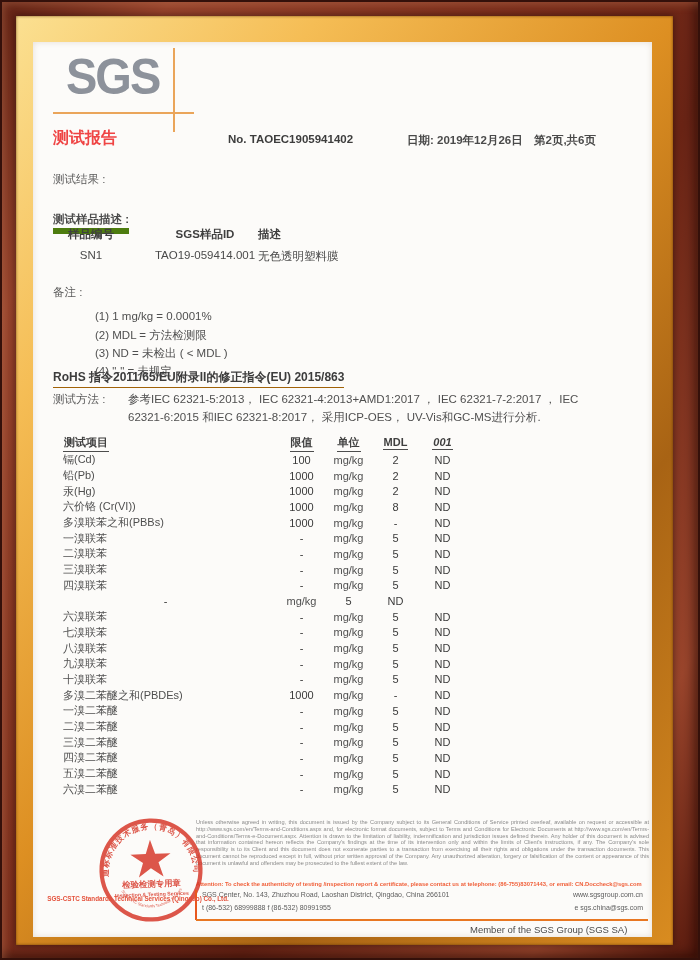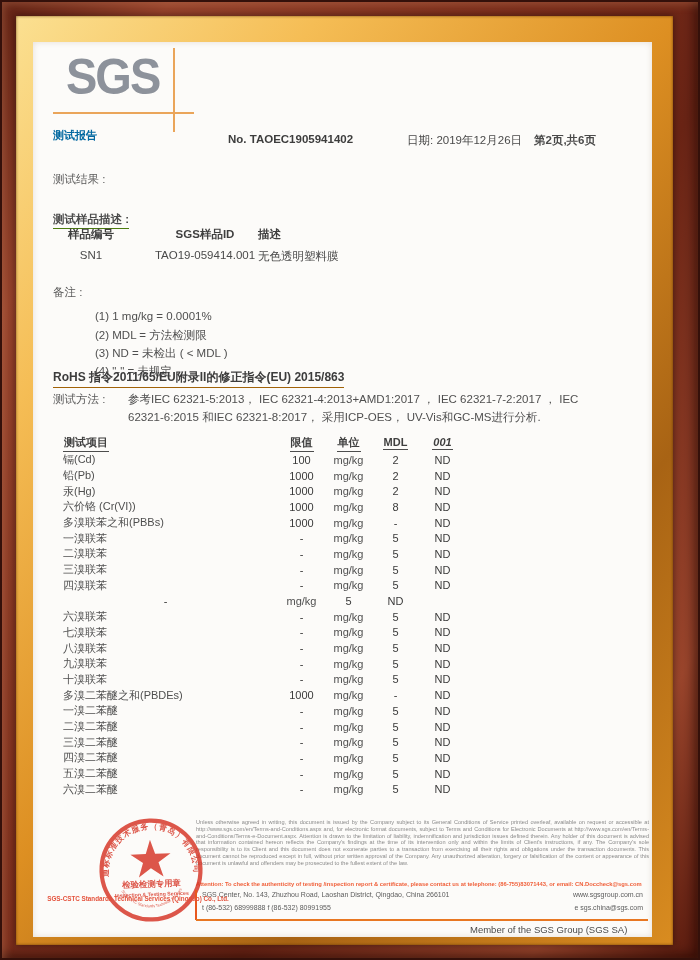--- a/index.html
+++ b/index.html
@@ -19,29 +19,29 @@
     background:#fcfbf9; overflow:hidden; box-shadow: inset 0 0 6px rgba(120,90,60,.18); }
   .abs { position:absolute; }
 
   
   .sgs-text { left:33px; top:4px; font-size:47px; font-weight:bold; color:#8d929b;
     letter-spacing:-2px; transform:scaleY(1.08); transform-origin:top left; }
   .logo-hline { left:20px; top:70px; width:141px; height:2px; background:#eaa55a; }
   .logo-vline { left:140px; top:6px; width:2px; height:84px; background:#eaa55a; }
 
   
-  .rpt-title { left:20px; top:86px; font-size:11px; font-weight:bold; color:#0369a1; }
+  .rpt-title { left:20px; top:86px; font-size:16px; font-weight:bold; color:#ef4444; }
   .rpt-no    { left:195px; top:91px; font-size:11.5px; font-weight:bold; color:#3d3d3d; }
-  .rpt-date  { left:374px; top:91px; font-size:11.5px; font-weight:normal; color:#4a4a4a; }
+  .rpt-date  { left:374px; top:91px; font-size:11.5px; font-weight:bold; color:#4a4a4a; }
   .rpt-page  { left:501px; top:91px; font-size:11.5px; font-weight:bold; color:#4a4a4a; }
 
   .label-plain { font-size:11.5px; color:#5a5a5a; }
   .test-result { left:20px; top:130px; }
   .sample-desc { left:20px; top:170px; font-weight:bold; color:#4c4c4c;
-    border-bottom:1px solid #4d7c0f; padding-bottom:1px; }
+    border-bottom:6px solid #4d7c0f; padding-bottom:1px; }
 
   
   .st-h { top:185px; font-size:11.5px; font-weight:bold; color:#3f3f3f; }
   .st-r { top:207px; font-size:11.5px; color:#4a4a4a; }
   .st-c1 { left:18px;  width:80px;  text-align:center; }
   .st-c2 { left:112px; width:120px; text-align:center; }
   .st-c3 { left:225px; width:180px; text-align:left; }
 
   .remarks-label { left:20px; top:243px; }
   .remark-item   { left:62px; font-size:11.5px; color:#4f4f4f; }

